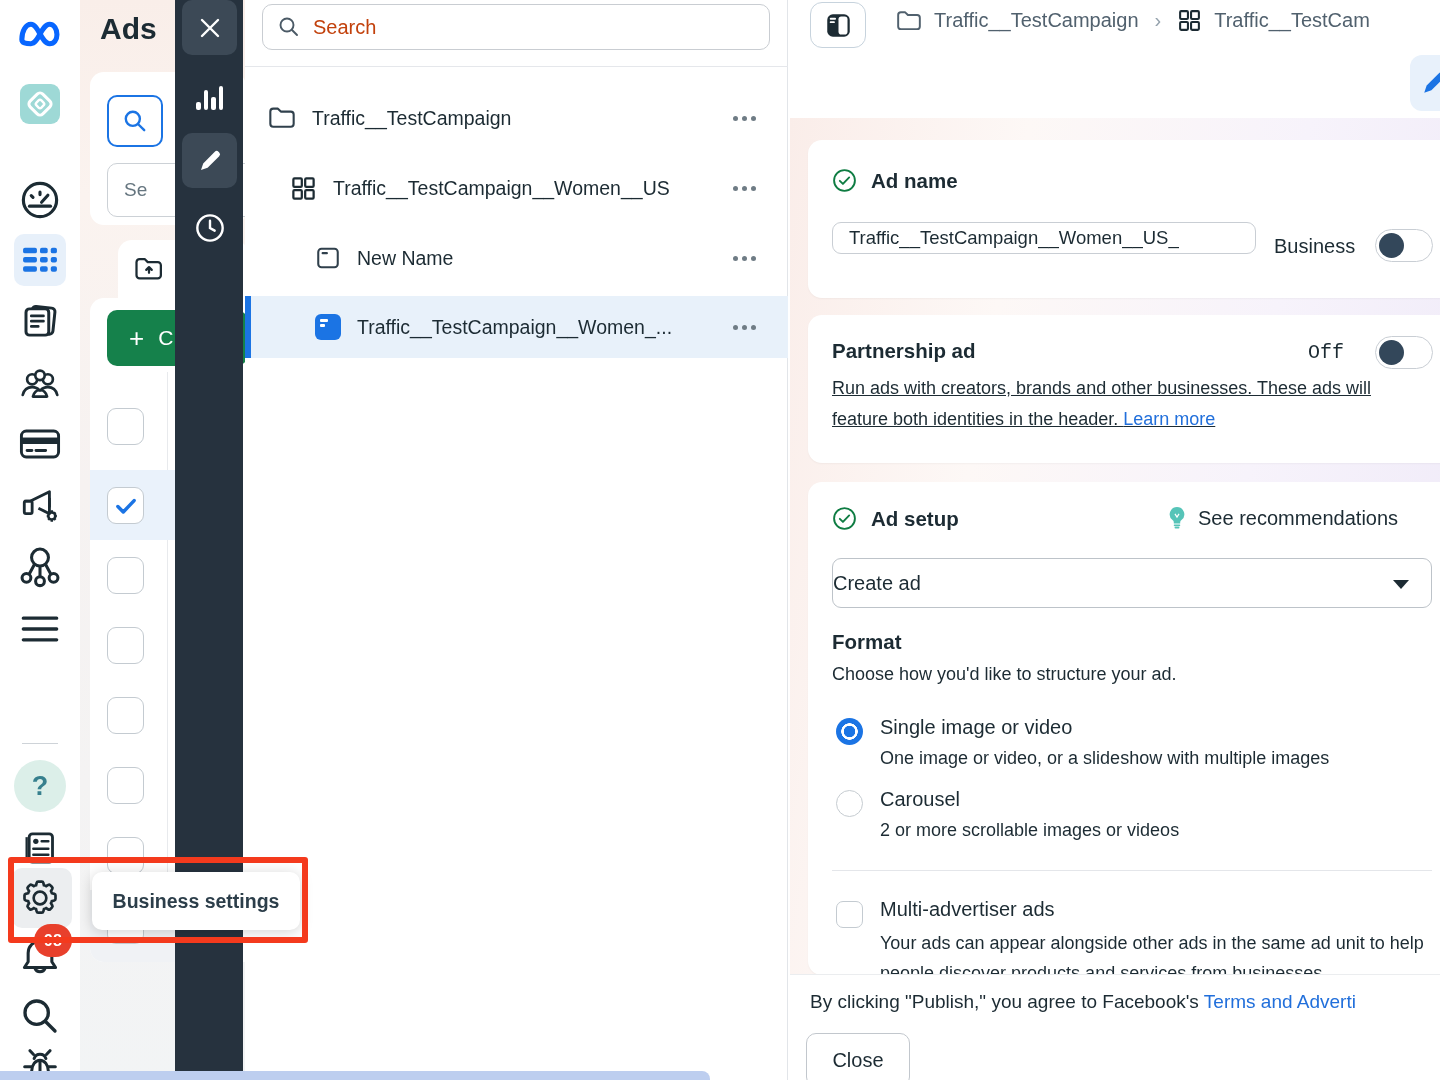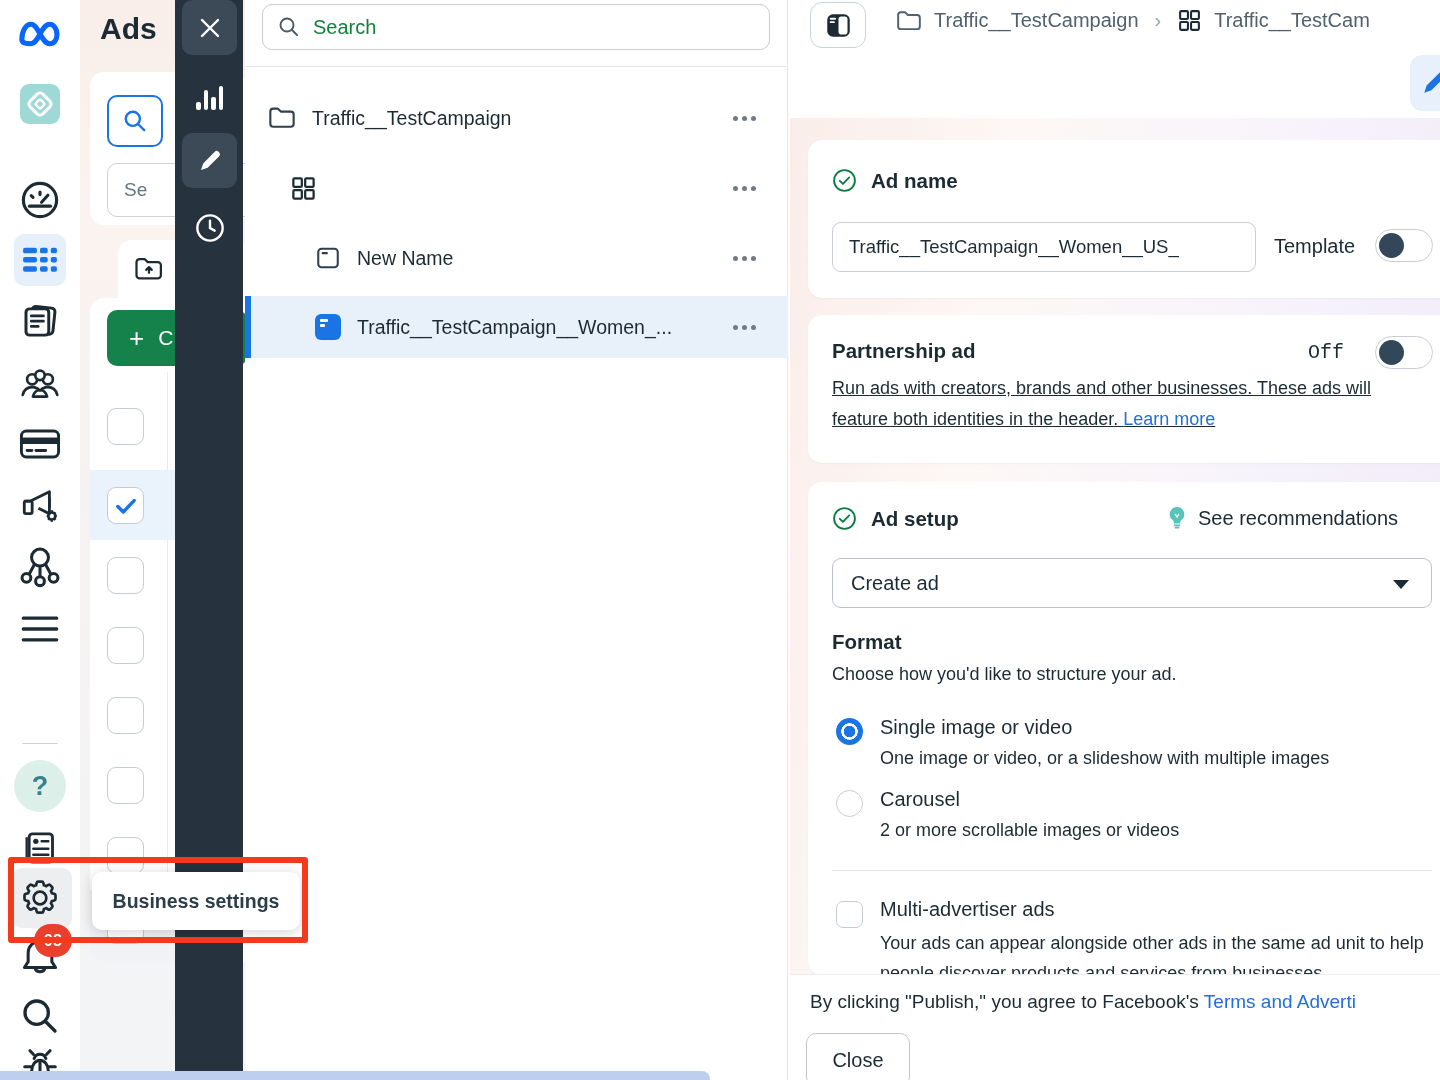--- a/index.html
+++ b/index.html
@@ -45,21 +45,21 @@
   #dark-toolbar { left:175px; top:0; width:68px; height:1072px; background:#26323E; z-index:20; }
   .tool-btn { position:absolute; left:7px; width:55px; height:55px; border-radius:10px; background:#3C4956;
     display:flex; align-items:center; justify-content:center; }
   .tool-icon { position:absolute; left:7px; width:55px; height:40px; display:flex; align-items:center; justify-content:center; }
   .bars { display:flex; align-items:flex-end; gap:3px; }
   .bars i { display:block; width:4.5px; background:#fff; border-radius:2px; }
 
   
   #tree { left:245px; top:0; width:543px; height:1080px; background:#fff; border-right:1.5px solid #E2E5E9; z-index:4; }
   .tree-search { position:absolute; left:17px; top:4px; width:508px; height:46px; border:1.5px solid #C9CDD2; border-radius:10px;
-    display:flex; align-items:center; gap:12px; padding-left:14px; font-size:20px; color:#15803d; background:#fff; }
+    display:flex; align-items:center; gap:12px; padding-left:14px; font-size:20px; color:#c2410c; background:#fff; }
   .tree-hr { position:absolute; left:0; top:66px; width:543px; border-top:1.5px solid #E5E7EB; }
   .tree-row { position:absolute; left:0; width:543px; height:48px; display:flex; align-items:center; gap:16px; font-size:19.5px; color:#1C2B33; }
   .tree-row.sel { height:62px; background:#E8F1FA; border-left:6px solid #1B74E4; }
   .dots { position:absolute; right:32px; display:flex; gap:4px; }
   .dots i { width:5px; height:5px; border-radius:50%; background:#6F7C85; }
   .ad-filled { width:26px; height:26px; background:#1B74E4; border-radius:6px; position:relative; }
   .ad-filled i { position:absolute; left:5px; top:5px; width:8px; height:3px; background:#fff; border-radius:1px; }
   .ad-filled em { position:absolute; left:5px; top:10px; width:5px; height:3px; background:#fff; border-radius:1px; }
 
   
@@ -75,21 +75,21 @@
     background:linear-gradient(100deg,#FAEDE9 0%,#FDF8F6 30%,#F7F3FB 65%,#EFEAF8 100%); }
   .card { position:absolute; left:18px; width:648px; background:#fff; border-radius:14px; box-shadow:0 1px 2px rgba(0,0,0,.04); }
   .sec-title { display:flex; align-items:center; gap:14px; font-size:20.5px; font-weight:700; color:#1C2B33; }
   .text-input { background:#fff; border:1.5px solid #C9CED4; border-radius:9px; display:flex; align-items:center;
     padding-left:16px; font-size:18.5px; color:#1C2B33; white-space:nowrap; overflow:hidden; }
   .toggle { position:absolute; width:58px; height:33px; border:1.5px solid #C9CED4; border-radius:17px; background:#fff; }
   .toggle i { position:absolute; left:3px; top:2.5px; width:25px; height:25px; border-radius:50%; background:#33475A; }
   .body-txt { font-size:18px; line-height:31px; color:#1C2B33;text-decoration:underline; }
   .link { color:#216FDB; }
   .select { position:absolute; border:1.5px solid #BDC3C9; border-radius:9px; background:#fff; display:flex; align-items:center;
-    padding-left:18px; font-size:20px; }
+    font-size:20px; }
   .caret { position:absolute; right:22px; top:50%; margin-top:-3px; width:0; height:0;
     border-left:8px solid transparent; border-right:8px solid transparent; border-top:9px solid #1C2B33; }
   .radio { position:absolute; width:27px; height:27px; border-radius:50%; }
   .radio.on { background:radial-gradient(circle,#1B74E4 0 5.5px,#fff 6px 8px,#1B74E4 8.5px); }
   .radio.off { background:#fff; border:1.5px solid #C6CCD1; }
   .opt-label { position:absolute; font-size:20px; color:#1C2B33; }
   .opt-sub { position:absolute; font-size:18px; color:#1C2B33; }
   .hr { position:absolute; border-top:1.5px solid #E4E6EA; }
   .sq-cbx { position:absolute; width:27px; height:27px; border:1.5px solid #C4CBD1; border-radius:7px; background:#fff; }
   #footer { position:absolute; left:0; top:975px; width:650px; height:105px; background:#fff; box-shadow:0 -1px 0 #EBEDEF; }
@@ -331,20 +331,21 @@
 
     <div class="tree-row" style="top:164px;padding-left:45px;">
       <svg width="27" height="27" viewBox="0 0 24 24">
           <g fill="none" stroke="#1C2B33" stroke-width="2">
             <rect x="3" y="3" width="7.5" height="7.5" rx="1"></rect>
             <rect x="13.5" y="3" width="7.5" height="7.5" rx="1"></rect>
             <rect x="3" y="13.5" width="7.5" height="7.5" rx="1"></rect>
             <rect x="13.5" y="13.5" width="7.5" height="7.5" rx="1"></rect>
           </g>
         </svg>
+      <span>Traffic__TestCampaign__Women__US</span>
       <span class="dots">
           <i></i>
           <i></i>
           <i></i>
         </span>
     </div>
 
     <div class="tree-row" style="top:234px;padding-left:70px;">
       <svg width="26" height="26" viewBox="0 0 24 24">
           <rect x="3" y="3.5" width="18" height="17" rx="3" fill="none" stroke="#30404C" stroke-width="1.9"></rect>
@@ -408,24 +409,24 @@
     <div class="grad">
 
       <div class="card" style="top:22px;height:158px;">
         <div class="sec-title" style="position:absolute;left:24px;top:28px;">
           <svg width="25" height="25" viewBox="0 0 24 24">
               <circle cx="12" cy="12" r="10" stroke="#0E7C42" stroke-width="1.8" fill="none"></circle>
               <path d="M7.5 12.3l3 3 6-6.3" stroke="#0E7C42" stroke-width="1.8" fill="none" stroke-linecap="round" stroke-linejoin="round"></path>
             </svg>
           <span>Ad name</span>
         </div>
-        <div class="text-input" style="position:absolute;left:24px;top:82px;width:424px;height:50px;text-align:center;">
+        <div class="text-input" style="position:absolute;left:24px;top:82px;width:424px;height:32px;text-align:center;">
           <span>Traffic__TestCampaign__Women__US_</span>
         </div>
-        <span style="position:absolute;left:466px;top:95px;font-size:20px;">Template</span>
+        <span style="position:absolute;left:466px;top:95px;font-size:20px;">Business</span>
         <div class="toggle" style="left:567px;top:89px;">
             <i></i>
           </div>
       </div>
 
       <div class="card" style="top:197px;height:148px;">
         <span style="position:absolute;left:24px;top:24px;font-size:20.5px;font-weight:700;">Partnership ad</span>
         <span style="position:absolute;left:500px;top:26px;font-size:20px;font-family:Liberation Mono, monospace;">Off</span>
         <div class="toggle" style="left:567px;top:21px;">
             <i></i>

